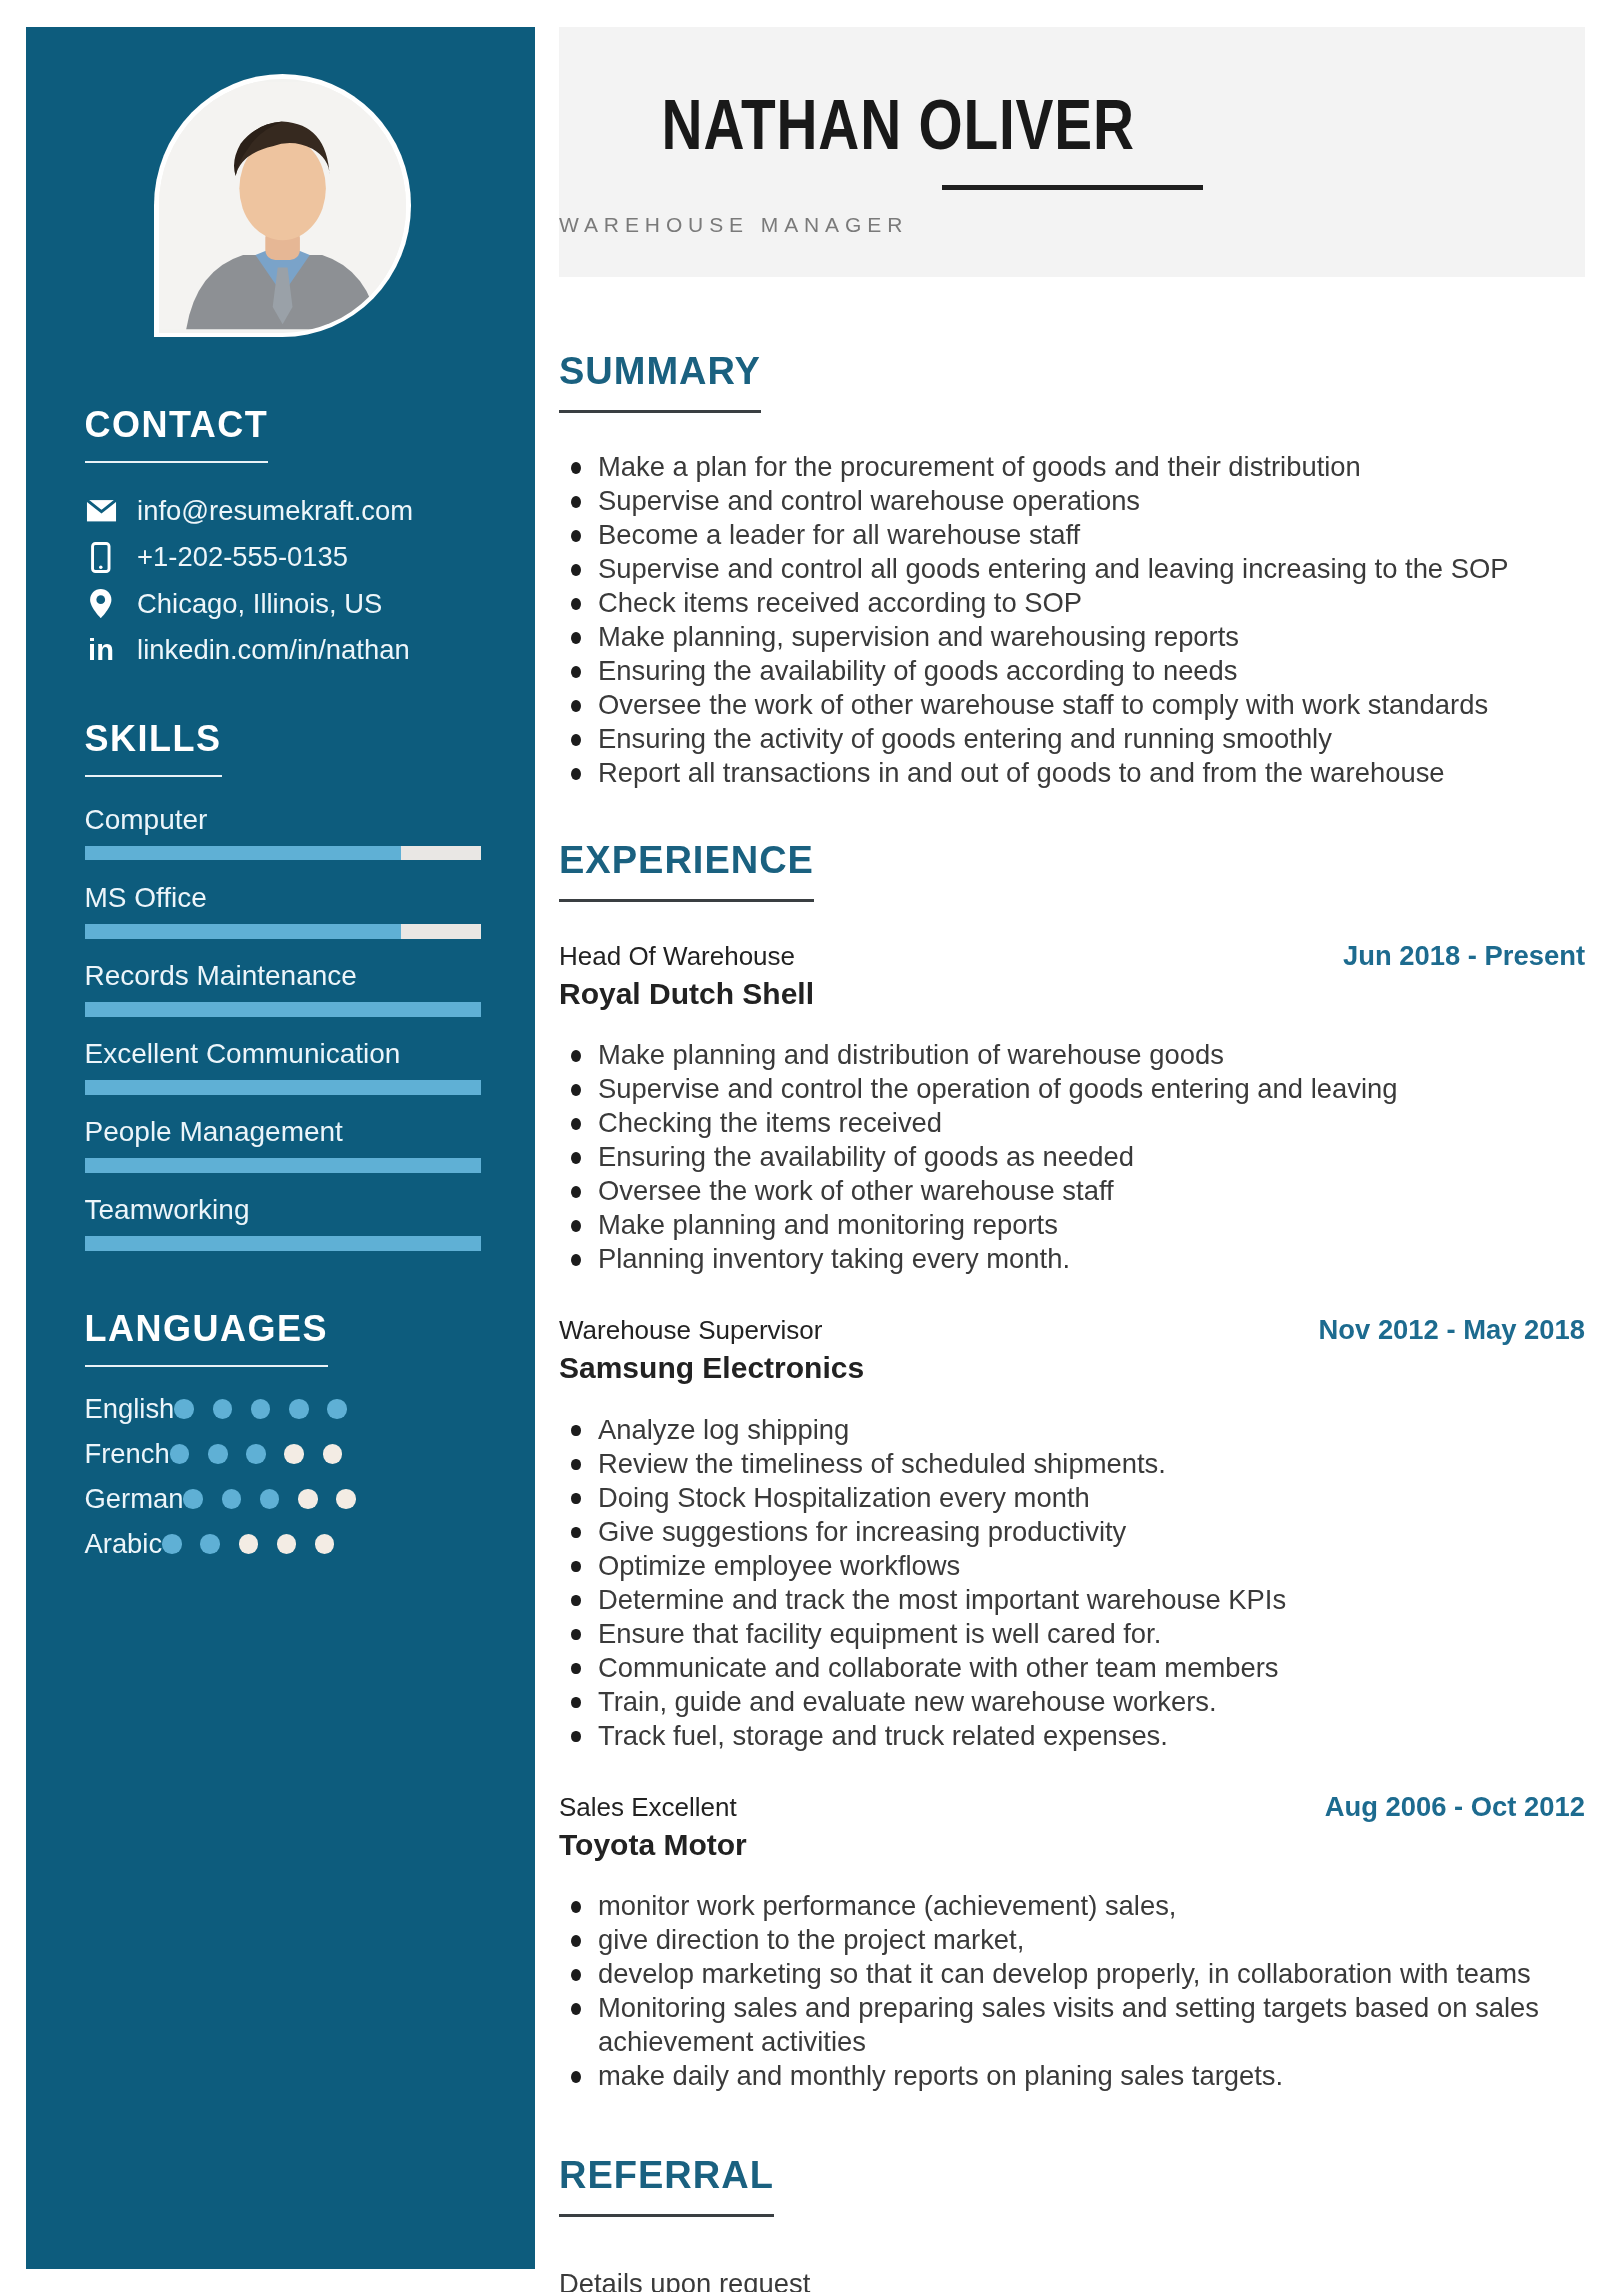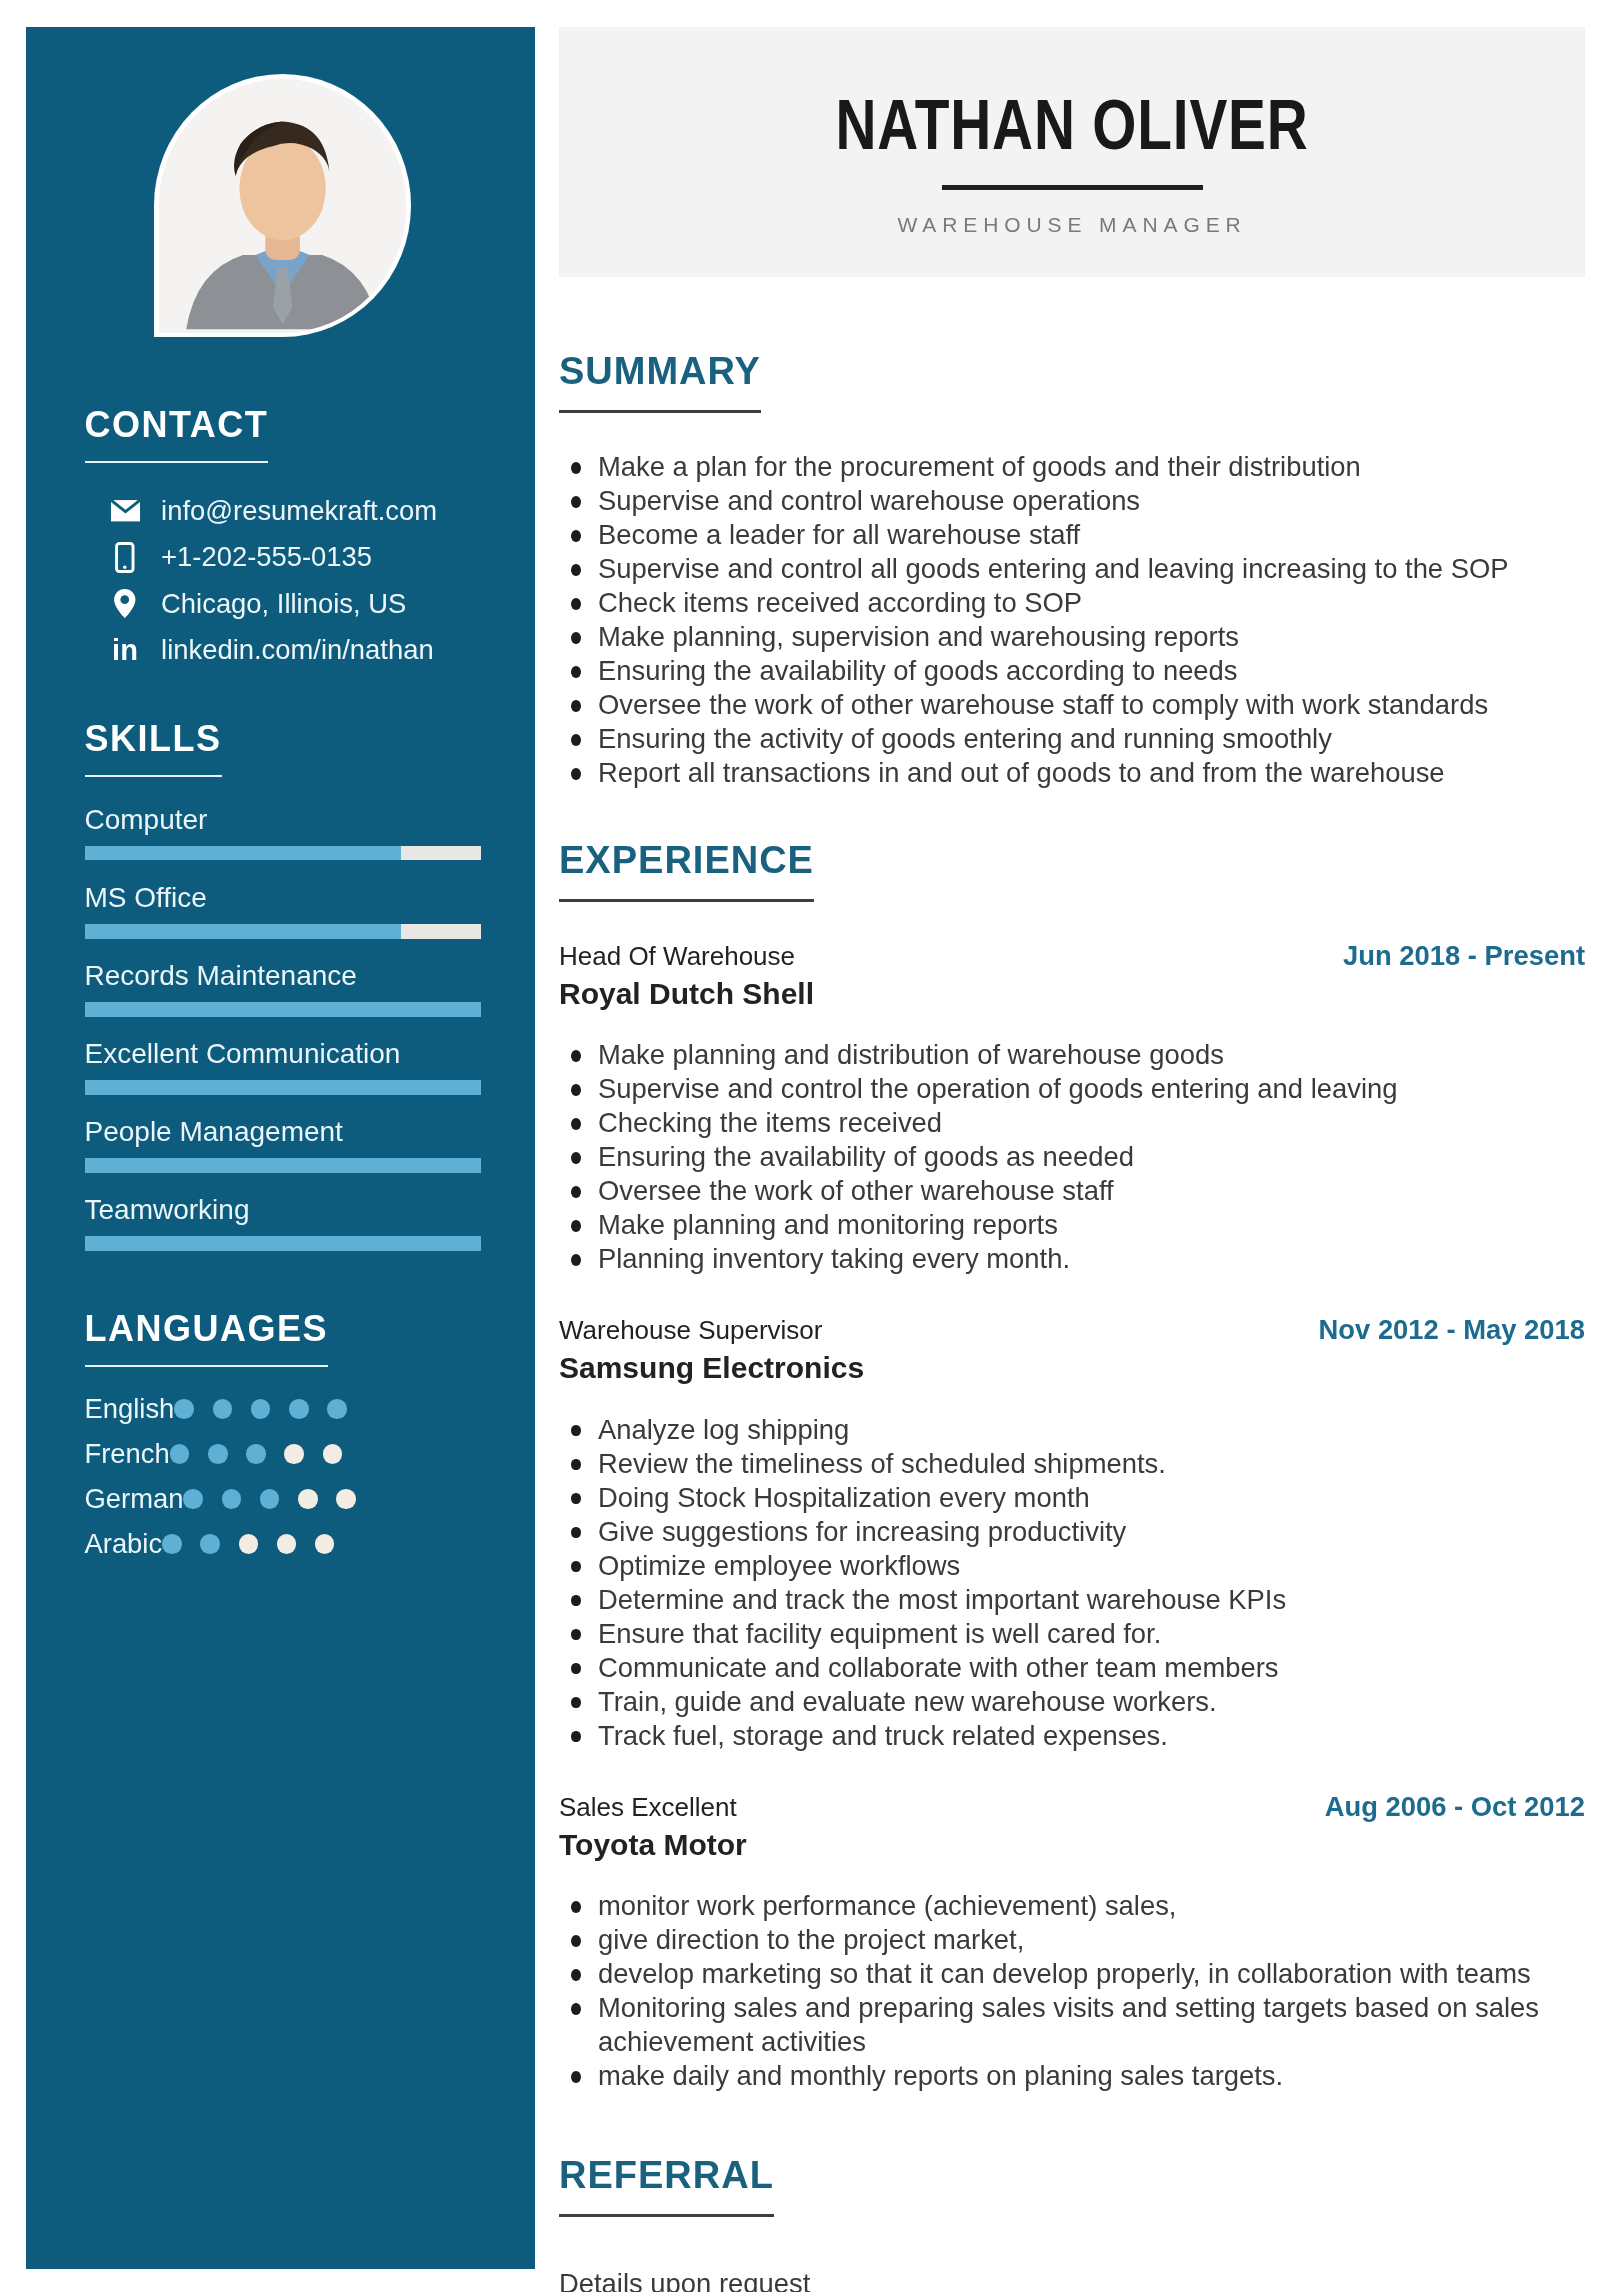--- a/index.html
+++ b/index.html
@@ -13,42 +13,42 @@
   .avatar-wrap{width:257px;height:263px;margin:0 auto;background:#fff;
                border-radius:50% 50% 50% 0;padding:4.9px;box-sizing:border-box;}
   .avatar-inner{width:100%;height:100%;border-radius:50% 50% 50% 0;overflow:hidden;background:#f2f2f0;}
   .avatar-inner svg{display:block;width:100%;height:100%;}
 
   .side-h2{font-size:36px;font-weight:700;letter-spacing:1.5px;color:#ffffff;margin:0;
            display:table;padding-bottom:14.7px;border-bottom:2.9px solid #e9f2f7;}
   .contact-sec{margin-top:67px;}
   .contact-list{list-style:none;margin:33px 0 0 0;padding:0;font-size:27.4px;}
   .contact-list li{display:flex;align-items:center;gap:19.6px;margin-bottom:17.6px;height:29px;}
-  .cicon{width:33px;display:flex;justify-content:center;align-items:flex-start;flex:none;margin-left:24px;}
+  .cicon{width:33px;display:flex;justify-content:center;align-items:flex-start;flex:none;}
   .in-glyph{font-weight:700;font-size:29px;color:#fff;letter-spacing:0;}
 
   .skills-sec{margin-top:53px;}
   .skill-list{list-style:none;margin:27.4px 0 0 0;padding:0;}
   .skill-list li{margin-bottom:21.6px;}
   .skill-label{font-size:28px;color:#ecf5fa;}
   .bar{margin-top:9.8px;height:14.7px;background:var(--bar-empty,#e9e7e4);width:100%;}
   .bar .fill{height:100%;background:var(--accent,#5fb0d5);}
   
 
   .lang-sec{margin-top:57px;}
   .lang-list{list-style:none;margin:29px 0 0 0;padding:0;}
   .lang-list li{display:flex;align-items:center;margin-bottom:17.6px;height:27.4px;}
   .lang-label{font-size:27.4px;color:#ecf5fa;}
   .dots{display:flex;gap:18.6px;}
   .dot{width:19.6px;height:19.6px;border-radius:50%;background:var(--dot-empty,#f3ece4);display:inline-block;}
   .dot.on{background:var(--accent,#5fb0d5);}
 
   
   .main{position:absolute;left:559px;top:27.4px;width:1026px;color:#3a3a3a;}
-  .name-box{height:250px;background:var(--header-bg,#f3f3f3);text-align:center;box-sizing:border-box;
+  .name-box{height:250px;background:var(--header-bg,#f3f3f3);text-align:left;box-sizing:border-box;
             padding-top:57px;}
   .person-name{margin:0;font-size:71px;font-weight:700;color:#191919;letter-spacing:1px;
                transform:scaleX(0.8);transform-origin:center;white-space:nowrap;}
   .name-rule{width:261px;height:4.9px;background:#1f1f1f;margin:19.6px auto 23.5px auto;}
   .person-title{font-size:21px;letter-spacing:5.9px;color:#7a7a7a;}
 
   .sec-h2{font-size:38px;font-weight:700;letter-spacing:1px;color:var(--heading,#1a6180);
           margin:0;display:table;padding-bottom:16.7px;border-bottom:3.9px solid var(--rule-dark,#3a3f42);}
   .summary-sec{margin-top:73px;}
   .bullets{list-style:none;margin:37px 0 0 0;padding:0;font-size:27.4px;line-height:34px;color:#3a3a3a;}

